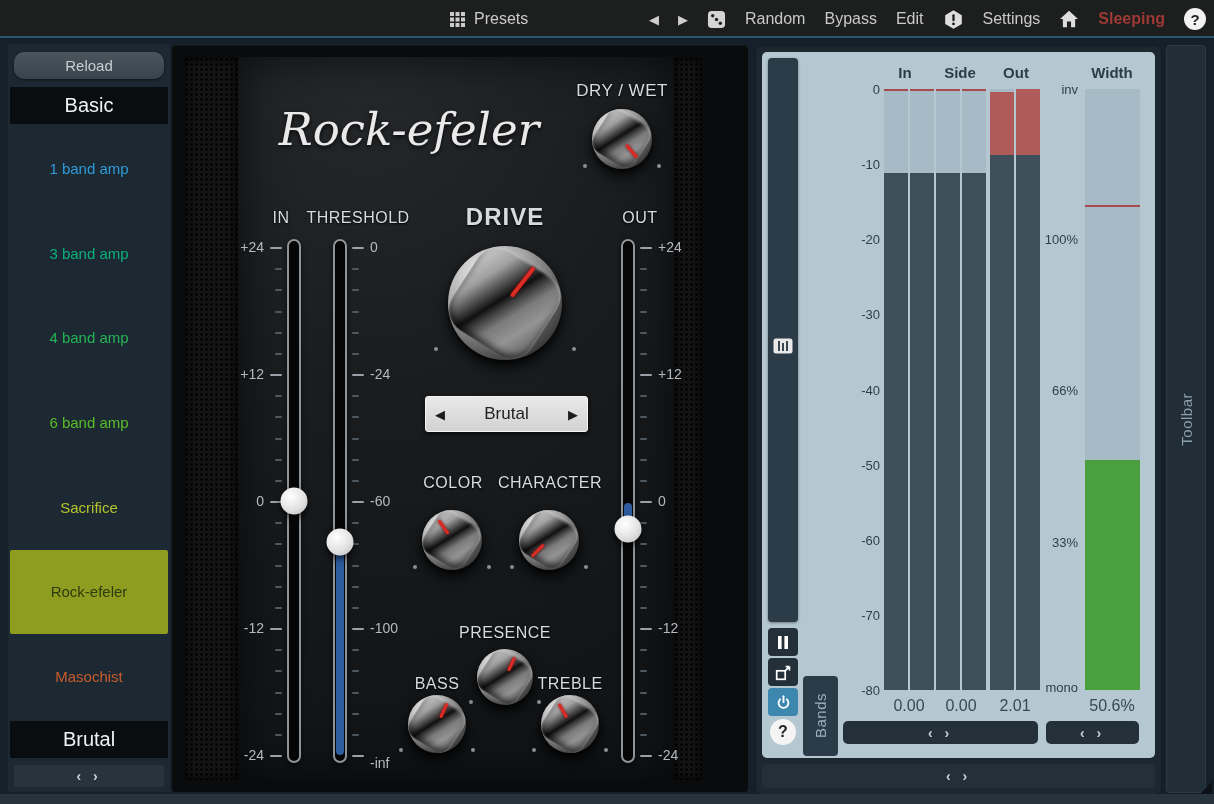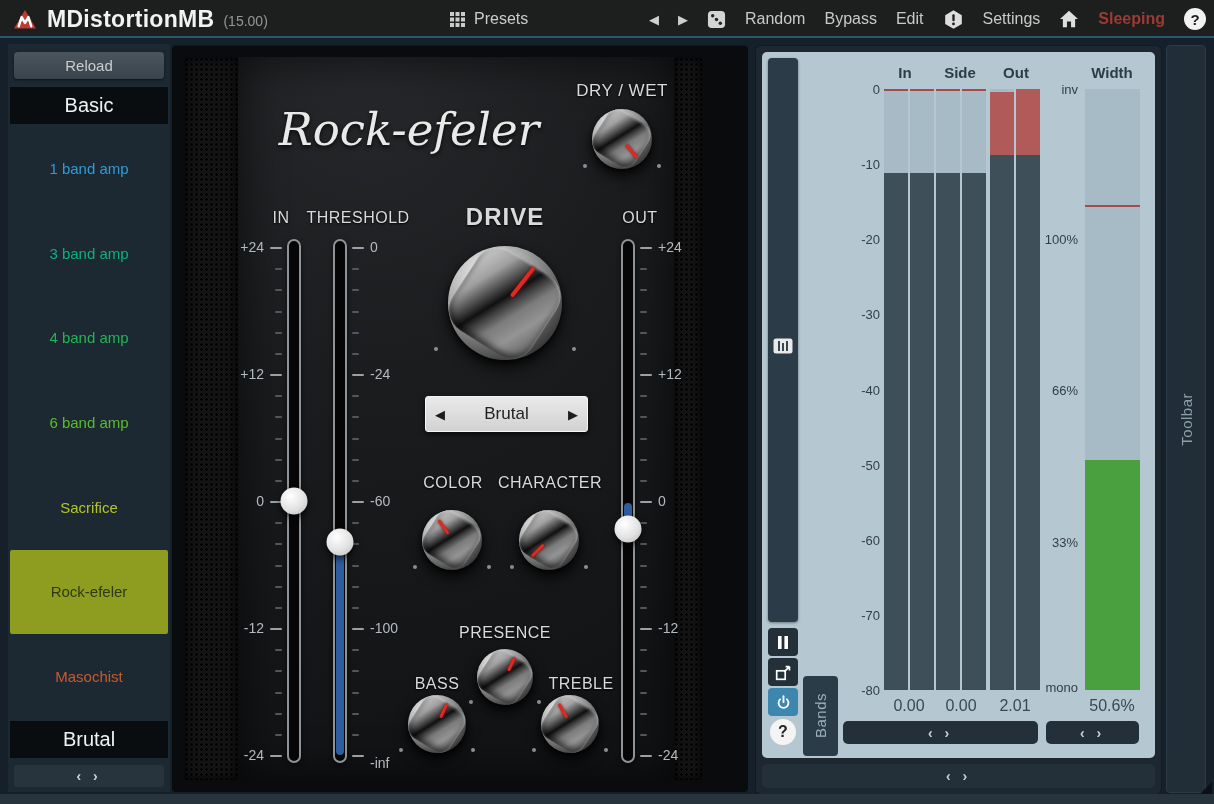--- a/index.html
+++ b/index.html
@@ -15,21 +15,21 @@
   .tb-presets { position:absolute; left:450px; top:0; height:38px; display:flex; align-items:center; gap:9px; color:#cbcbcb; font-size:16px; cursor:default; }
   .tb-right { position:absolute; right:8px; top:0; height:38px; display:flex; align-items:center; gap:19px; }
   .tb-item { color:#c9c9c9; font-size:16px; }
   .tb-nav { color:#cfcfcf; font-size:13px; }
   .tb-sleeping { font-weight:bold; }
   .tb-help { width:22px; height:22px; background:#f2f2f2; color:#1d1d1d; border-radius:50%; font-size:15px; font-weight:bold; display:flex; align-items:center; justify-content:center; }
   .tb-icon { display:flex; align-items:center; }
 
   
   .sidebar { position:absolute; left:8px; top:44px; width:162px; height:748px; background:#1d2932; display:flex; flex-direction:column; padding:2px; z-index:5; }
-  .side-button { margin:6px 4px; height:27px; line-height:27px; text-align:center; background:linear-gradient(#4a555d,#39434b); border-radius:4px; color:#c9cdd0; font-size:15px; box-shadow:0 1px 3px rgba(0,0,0,.55); }
+  .side-button { margin:6px 4px; height:27px; line-height:27px; text-align:center; background:linear-gradient(#4a555d,#39434b); border-radius:10px; color:#c9cdd0; font-size:15px; box-shadow:0 1px 3px rgba(0,0,0,.55); }
   .side-header { height:37px; line-height:37px; text-align:center; background:#0a0d0f; color:#f1f1f1; font-size:20px; margin:2px 0; }
   .side-preset { flex:1; display:flex; align-items:center; justify-content:center; font-size:15px; }
   .side-selected { border-radius:2px; font-weight:normal; }
   .side-scroll { height:22px; margin:5px 4px 3px; background:#27333d; border-radius:3px; display:flex; align-items:center; justify-content:center; color:#ccd4d9; font-size:14px; font-weight:bold; letter-spacing:4px; }
 
   
   .amp { position:absolute; left:172px; top:45px; width:576px; height:747px; background:#090b0c; border-radius:4px; box-shadow:inset 0 1px 0 rgba(255,255,255,.05); }
   .grille { position:absolute; top:12px; bottom:12px; background-color:#131313;
             background-image:radial-gradient(circle, #000 1.2px, #222 1.6px, #131313 2.2px);
             background-size:5px 5px; border-radius:3px; box-shadow:inset 0 0 12px #000; }
@@ -44,21 +44,21 @@
   .lab { position:absolute; color:#d9dadb; font-size:16px; letter-spacing:.5px; transform:translateX(-50%); white-space:nowrap; text-shadow:0 1px 2px #000; }
   .drywet-lab { left:384px; top:24px; font-size:17px; }
   .in-lab { left:43px; top:152px; }
   .thr-lab { left:120px; top:152px; }
   .drive-lab { left:267px; top:146px; font-size:24px; font-weight:bold; letter-spacing:1px; }
   .out-lab { left:402px; top:152px; }
   .color-lab { left:215px; top:417px; }
   .char-lab { left:312px; top:417px; }
   .presence-lab { left:267px; top:567px; }
   .bass-lab { left:199px; top:618px; }
-  .treble-lab { left:332px; top:618px;margin-left:11px; }
+  .treble-lab { left:332px; top:618px; }
 
   
   .knob-wrap { position:absolute; }
   .knob { position:absolute; inset:0; border-radius:50%;
           background:radial-gradient(circle at 32% 26%, #f3f3f3, #a9a9a9 38%, #3c3c3c 78%, #1f1f1f);
           box-shadow:0 7px 14px rgba(0,0,0,.8), 0 2px 4px rgba(0,0,0,.6); }
   .grip { position:absolute; inset:9%; border-radius:26%; transform:rotate(33deg);
           background:linear-gradient(115deg,#d9d9d9 0%,#a0a0a0 24%,#101010 46%,#3c3c3c 52%,#7b7b7b 62%,#949494 76%,#575757 100%);
           box-shadow:inset 0 1px 3px rgba(255,255,255,.5), inset 0 -4px 7px rgba(0,0,0,.65); }
   .ptr-rot { position:absolute; inset:0; }
@@ -127,28 +127,20 @@
   .toolbar-tab .vtext { color:#8ba0ab; }
   .corner-resize { position:absolute; right:2px; bottom:2px; width:0; height:0; border-left:20px solid transparent; border-bottom:20px solid #0b1116; }
   .bottom-edge { position:absolute; left:0; right:0; bottom:0; height:10px; background:#27343e; }
 </style>
 </head>
 <body>
 
 <div id="app">
 
   <header class="topbar">
-    <div class="tb-left">
-      <svg width="26" height="23" viewBox="0 0 26 24">
-        <polygon points="13,2 24.5,21.5 1.5,21.5" fill="#bf3a30"></polygon>
-        <path d="M6.5 19 L9.5 9.5 L13 15.5 L16.5 9.5 L19.5 19" stroke="#fff" stroke-width="2.6" fill="none" stroke-linejoin="round" stroke-linecap="round"></path>
-      </svg>
-      <span class="tb-title">MDistortionMB</span>
-      <span class="tb-version">(15.00)</span>
-    </div>
     <div class="tb-presets">
       <svg width="15" height="15" viewBox="0 0 15 15">
         <g fill="#cbcbcb">
           <rect x="0" y="0" width="4" height="4"></rect>
             <rect x="5.5" y="0" width="4" height="4"></rect>
             <rect x="11" y="0" width="4" height="4"></rect>
           <rect x="0" y="5.5" width="4" height="4"></rect>
             <rect x="5.5" y="5.5" width="4" height="4"></rect>
             <rect x="11" y="5.5" width="4" height="4"></rect>
           <rect x="0" y="11" width="4" height="4"></rect>

